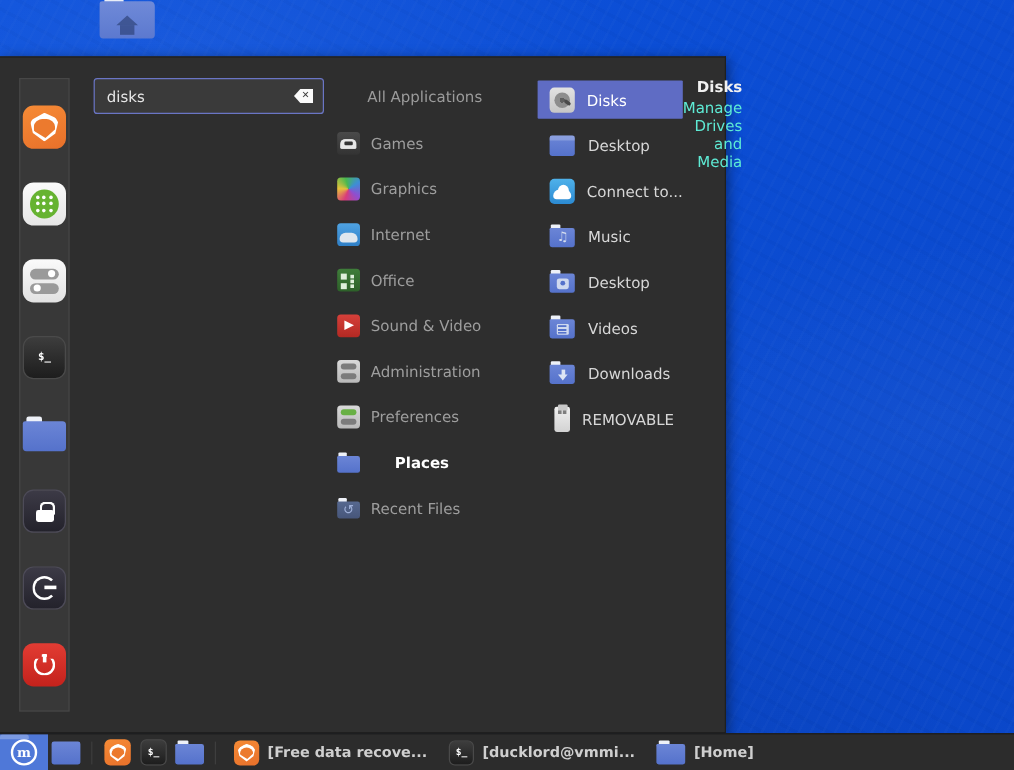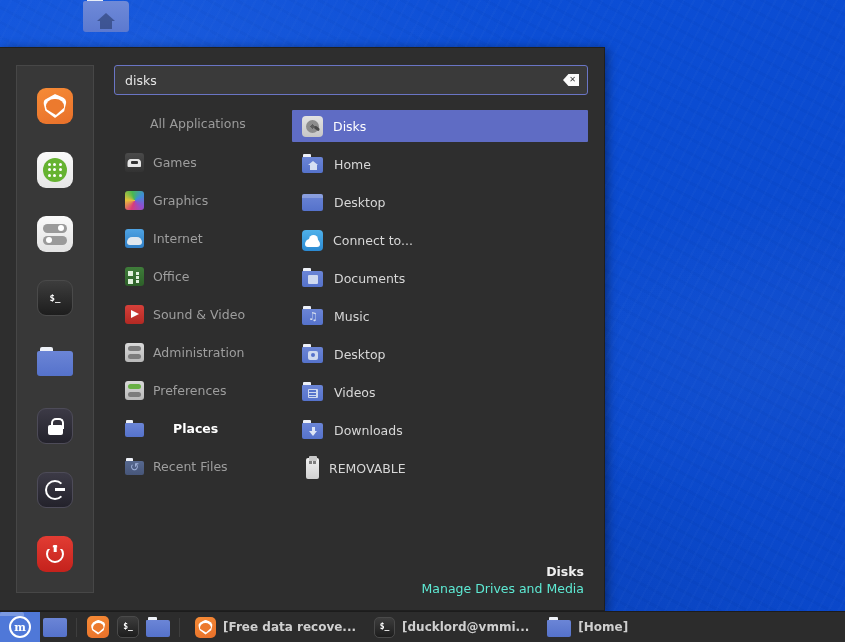--- a/index.html
+++ b/index.html
@@ -118,21 +118,21 @@
 
   .ico-logout { background:linear-gradient(180deg,#3c3a46,#23222b); border:1px solid #4d4b58; }
   .ico-logout .lo{ position:relative;width:20px;height:20px;border:2.6px solid #fff;border-radius:50%;border-right-color:transparent; }
   .ico-logout .lo::after{ content:""; position:absolute;right:-2px;top:6px;width:10px;height:2.6px;background:#fff; }
 
   .ico-power { background:linear-gradient(180deg,#e23c33,#c4221c); }
   .ico-power .pw{ position:relative;width:18px;height:18px;border:2.6px solid #fff;border-radius:50%;clip-path:polygon(0 22%,38% 22%,38% 0,62% 0,62% 22%,100% 22%,100% 100%,0 100%); }
   .ico-power .pw::after{ content:""; position:absolute;left:50%;top:-5px;transform:translateX(-50%);width:2.6px;height:10px;background:#fff; }
 
   
-  #menu-main { flex:1; display:flex; flex-direction:column; padding:17px 16px 10px 20px; }
+  #menu-main { flex:1; display:flex; padding:17px 16px 10px 20px; }
 
   #searchbar {
     height:30px; background:#3a3a3a;
     border:1px solid #6a75c5; border-radius:3px;
     display:flex; align-items:center; padding:0 8px 0 10px;
     margin-bottom:13px;
   }
   #search-input {
     flex:1; background:transparent; border:none; outline:none;
     color:#e6e6e6; font-size:12.5px; font-family:"DejaVu Sans","Liberation Sans",sans-serif;
@@ -408,44 +408,28 @@
           <span class="lbl">Recent Files</span>
         </div>
       </div>
 
       <div id="results">
         <div class="res-row sel">
           <span class="res-ico ri-disks"></span>
           <span class="lbl">Disks</span>
         </div>
         <div class="res-row">
-          <span class="res-ico ri-folder">
-              <span class="tab"></span>
-              <span class="body"></span>
-              <span class="g g-home"></span>
-            </span>
-          <span class="lbl">Home</span>
-        </div>
-        <div class="res-row">
           <span class="res-ico ri-desktop">
               <span class="body"></span>
             </span>
           <span class="lbl">Desktop</span>
         </div>
         <div class="res-row">
           <span class="res-ico ri-cloud"></span>
           <span class="lbl">Connect to...</span>
-        </div>
-        <div class="res-row">
-          <span class="res-ico ri-folder">
-              <span class="tab"></span>
-              <span class="body"></span>
-              <span class="g g-doc"></span>
-            </span>
-          <span class="lbl">Documents</span>
         </div>
         <div class="res-row">
           <span class="res-ico ri-folder">
               <span class="tab"></span>
               <span class="body"></span>
               <span class="g g-music"></span>
             </span>
           <span class="lbl">Music</span>
         </div>
         <div class="res-row">

